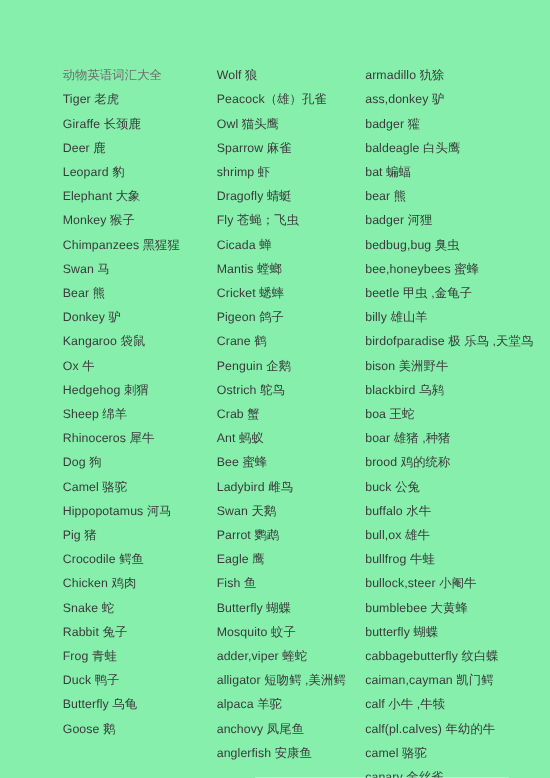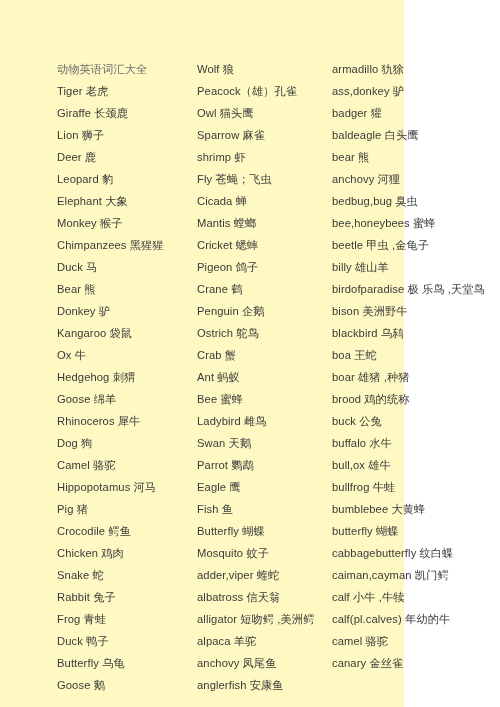--- a/index.html
+++ b/index.html
@@ -8,23 +8,23 @@
   }
   body {
     width: 500px;
     height: 707px;
     background: #ffffff;
     font-family: "Liberation Sans", "DejaVu Sans", sans-serif;
     overflow: hidden;
   }
   #page {
     position: relative;
-    width: 404px;
+    width: 500px;
     height: 707px;
-    background: #fef9c3;
+    background: #86efac;
     box-sizing: border-box;
     padding: 58px 10px 0 57px;
   }
   #columns {
     display: flex;
     align-items: flex-start;
     gap: 0;
   }
   .column {
     flex: 0 0 auto;
@@ -48,33 +48,32 @@
 </head>
 <body>
 
 <div id="page">
   <div id="columns">
 
     <div class="column" id="col-1">
       <div class="entry title">动物英语词汇大全</div>
       <div class="entry">Tiger 老虎</div>
       <div class="entry">Giraffe 长颈鹿</div>
-      <div class="entry">Lion 狮子</div>
       <div class="entry">Deer 鹿</div>
       <div class="entry">Leopard 豹</div>
       <div class="entry">Elephant 大象</div>
       <div class="entry">Monkey 猴子</div>
       <div class="entry">Chimpanzees 黑猩猩</div>
-      <div class="entry">Duck 马</div>
+      <div class="entry">Swan 马</div>
       <div class="entry">Bear 熊</div>
       <div class="entry">Donkey 驴</div>
       <div class="entry">Kangaroo 袋鼠</div>
       <div class="entry">Ox 牛</div>
       <div class="entry">Hedgehog 刺猬</div>
-      <div class="entry">Goose 绵羊</div>
+      <div class="entry">Sheep 绵羊</div>
       <div class="entry">Rhinoceros 犀牛</div>
       <div class="entry">Dog 狗</div>
       <div class="entry">Camel 骆驼</div>
       <div class="entry">Hippopotamus 河马</div>
       <div class="entry">Pig 猪</div>
       <div class="entry">Crocodile 鳄鱼</div>
       <div class="entry">Chicken 鸡肉</div>
       <div class="entry">Snake 蛇</div>
       <div class="entry">Rabbit 兔子</div>
       <div class="entry">Frog 青蛙</div>
@@ -83,68 +82,70 @@
       <div class="entry">Goose 鹅</div>
 
     </div>
 
     <div class="column" id="col-2">
       <div class="entry">Wolf 狼</div>
       <div class="entry">Peacock（雄）孔雀</div>
       <div class="entry">Owl 猫头鹰</div>
       <div class="entry">Sparrow 麻雀</div>
       <div class="entry">shrimp 虾</div>
+      <div class="entry">Dragofly 蜻蜓</div>
       <div class="entry">Fly 苍蝇；飞虫</div>
       <div class="entry">Cicada 蝉</div>
       <div class="entry">Mantis 螳螂</div>
       <div class="entry">Cricket 蟋蟀</div>
       <div class="entry">Pigeon 鸽子</div>
       <div class="entry">Crane 鹤</div>
       <div class="entry">Penguin 企鹅</div>
       <div class="entry">Ostrich 鸵鸟</div>
       <div class="entry">Crab 蟹</div>
       <div class="entry">Ant 蚂蚁</div>
       <div class="entry">Bee 蜜蜂</div>
       <div class="entry">Ladybird 雌鸟</div>
       <div class="entry">Swan 天鹅</div>
       <div class="entry">Parrot 鹦鹉</div>
       <div class="entry">Eagle 鹰</div>
       <div class="entry">Fish 鱼</div>
       <div class="entry">Butterfly 蝴蝶</div>
       <div class="entry">Mosquito 蚊子</div>
       <div class="entry">adder,viper 蝰蛇</div>
-      <div class="entry">albatross 信天翁</div>
       <div class="entry">alligator 短吻鳄 ,美洲鳄</div>
       <div class="entry">alpaca 羊驼</div>
       <div class="entry">anchovy 凤尾鱼</div>
       <div class="entry">anglerfish 安康鱼</div>
 
     </div>
 
     <div class="column" id="col-3">
       <div class="entry">armadillo 犰狳</div>
       <div class="entry">ass,donkey 驴</div>
       <div class="entry">badger 獾</div>
       <div class="entry">baldeagle 白头鹰</div>
+      <div class="entry">bat 蝙蝠</div>
       <div class="entry">bear 熊</div>
-      <div class="entry">anchovy 河狸</div>
+      <div class="entry">badger 河狸</div>
       <div class="entry">bedbug,bug 臭虫</div>
       <div class="entry">bee,honeybees 蜜蜂</div>
       <div class="entry">beetle 甲虫 ,金龟子</div>
       <div class="entry">billy 雄山羊</div>
       <div class="entry">birdofparadise 极 乐鸟 ,天堂鸟</div>
       <div class="entry">bison 美洲野牛</div>
       <div class="entry">blackbird 乌鸫</div>
       <div class="entry">boa 王蛇</div>
       <div class="entry">boar 雄猪 ,种猪</div>
       <div class="entry">brood 鸡的统称</div>
       <div class="entry">buck 公兔</div>
       <div class="entry">buffalo 水牛</div>
       <div class="entry">bull,ox 雄牛</div>
       <div class="entry">bullfrog 牛蛙</div>
+      <div class="entry">bullock,steer 小阉牛</div>
       <div class="entry">bumblebee 大黄蜂</div>
       <div class="entry">butterfly 蝴蝶</div>
       <div class="entry">cabbagebutterfly 纹白蝶</div>
       <div class="entry">caiman,cayman 凯门鳄</div>
       <div class="entry">calf 小牛 ,牛犊</div>
       <div class="entry">calf(pl.calves) 年幼的牛</div>
       <div class="entry">camel 骆驼</div>
       <div class="entry">canary 金丝雀</div>
 
     </div>

